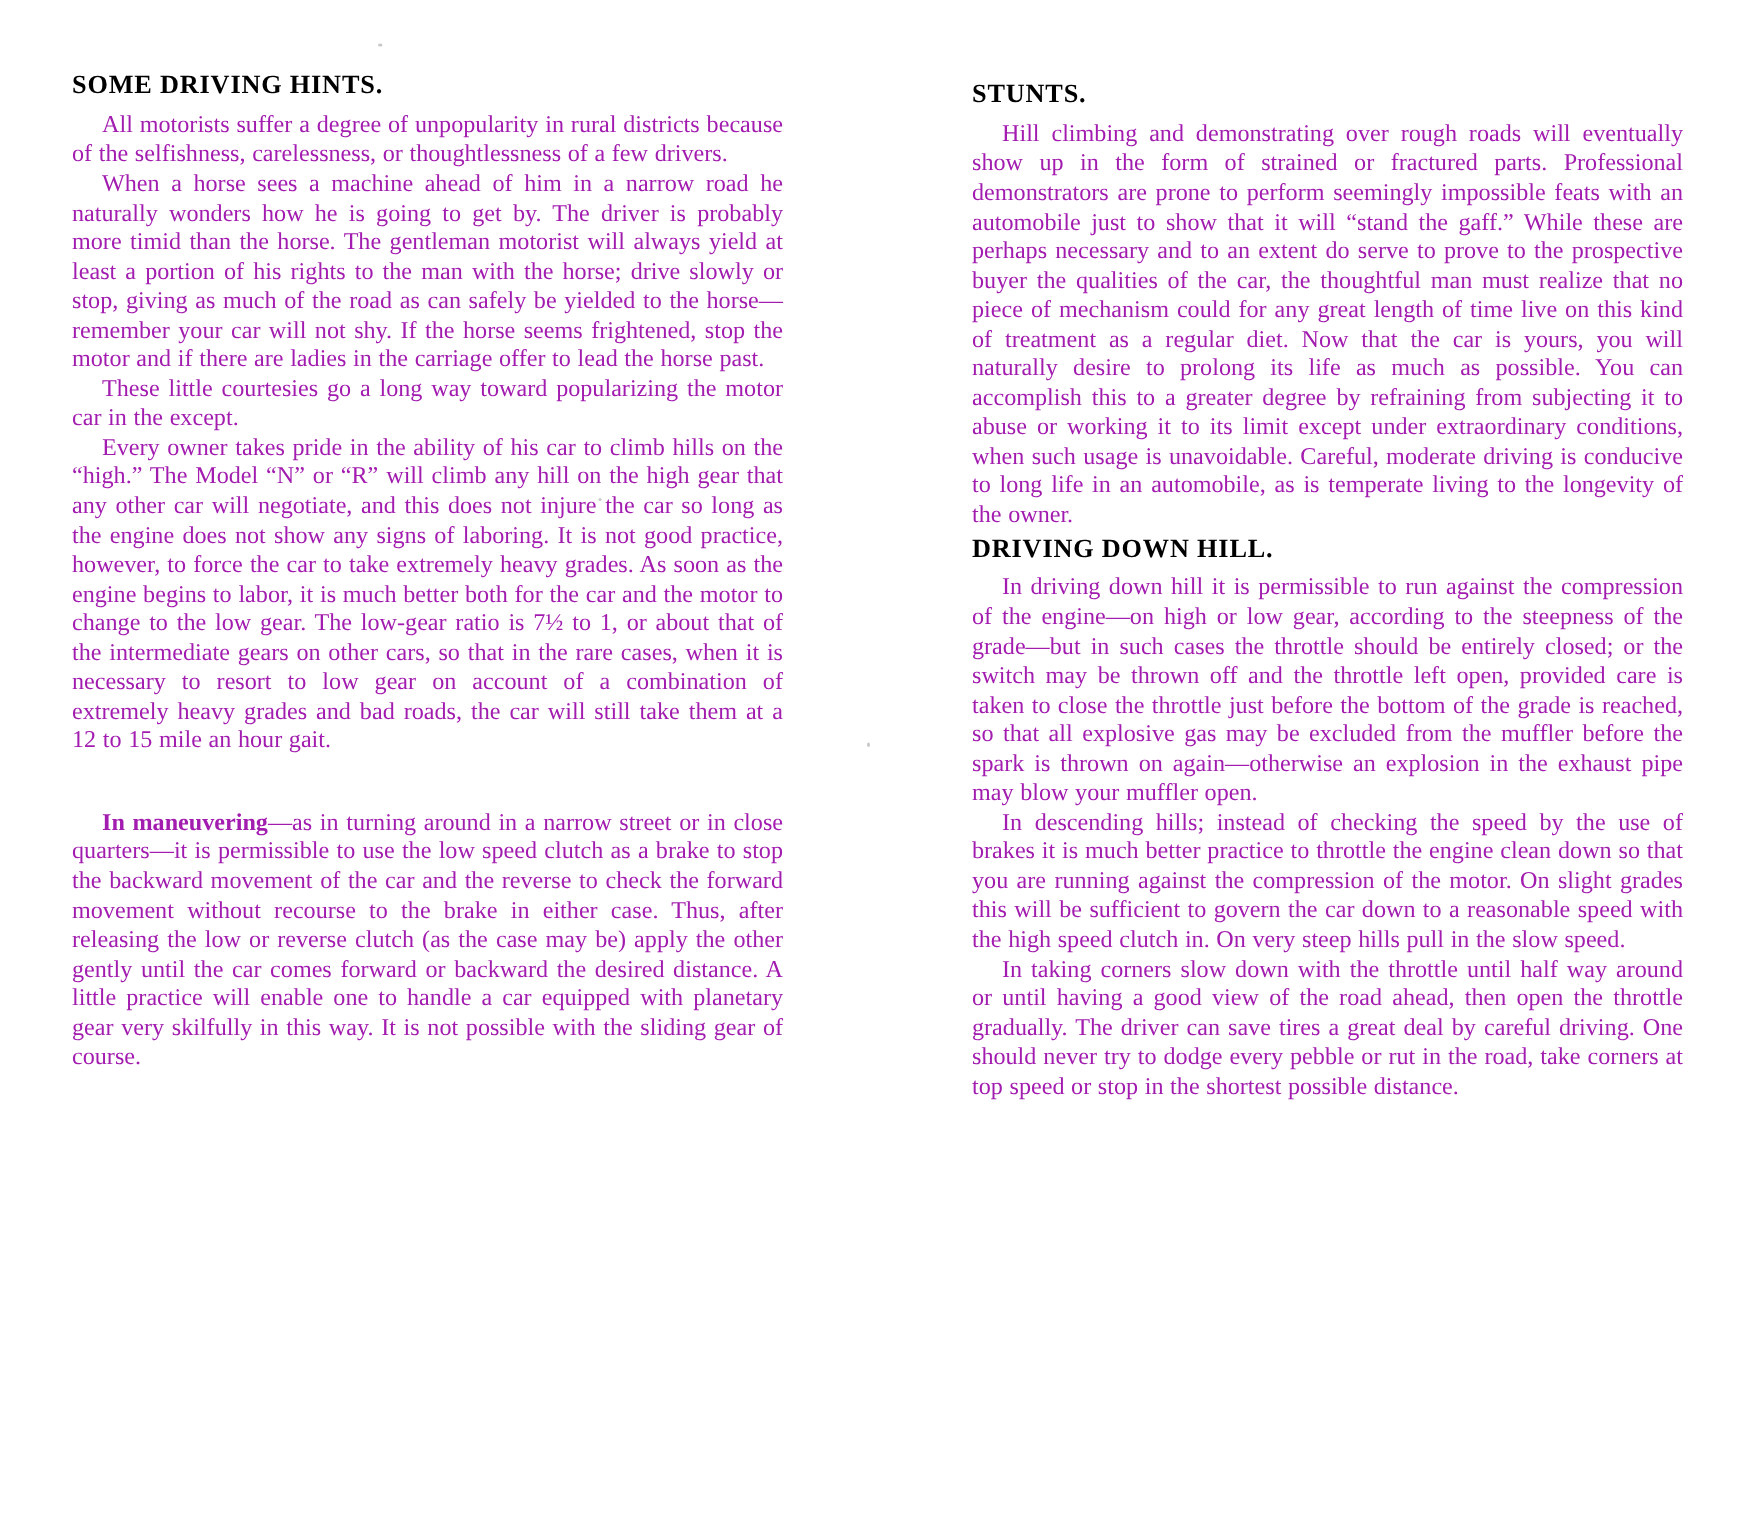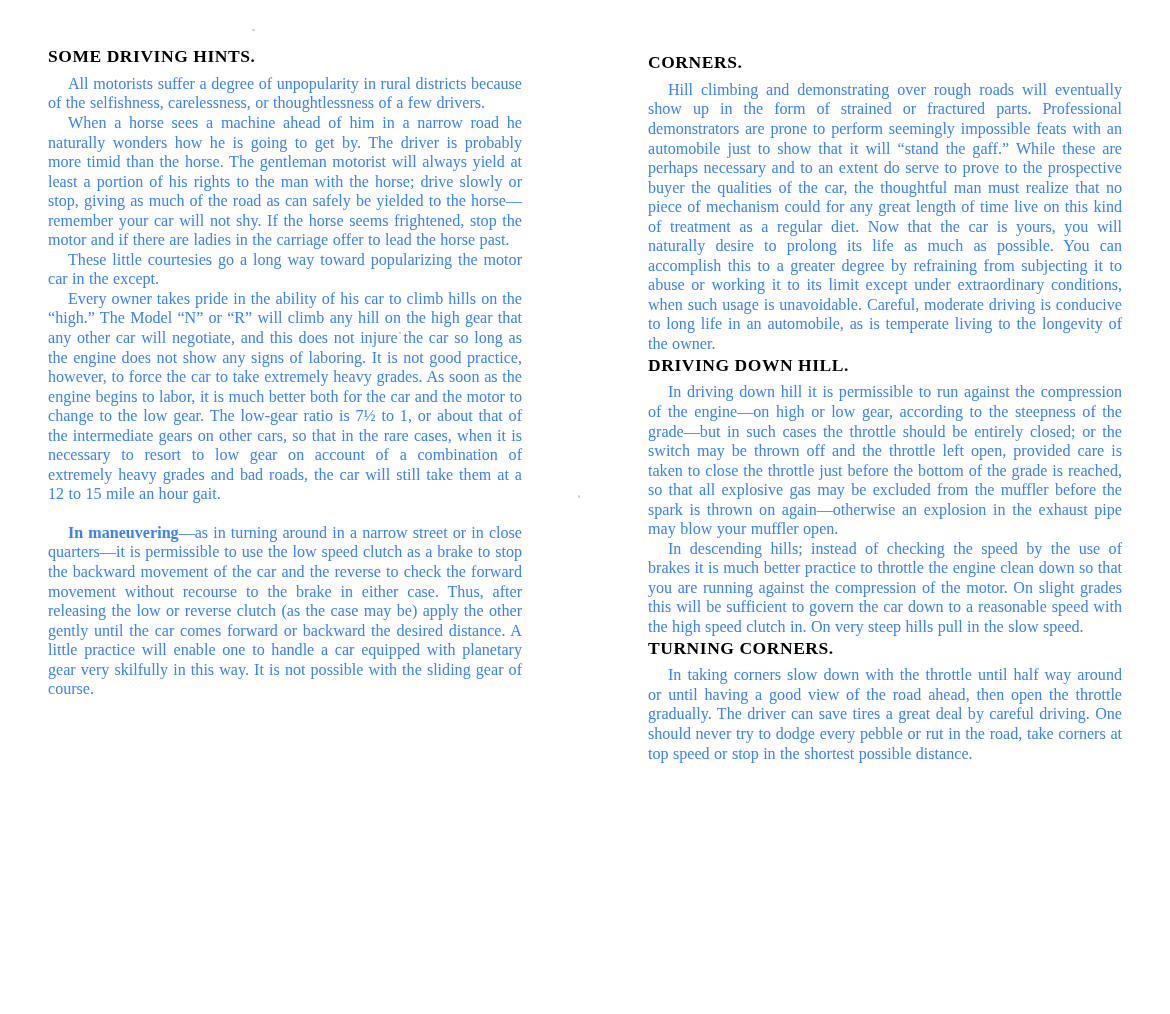--- a/index.html
+++ b/index.html
@@ -55,26 +55,26 @@
 
   p.body-text {
     font-family: "Liberation Serif", "DejaVu Serif", serif;
     font-size: 16.1px;
     line-height: 19.55px;
     text-align: justify;
     text-justify: inter-word;
     margin: 0;
     padding: 0;
     text-indent: 20px;
-    color: #3b82f6;
+    color: #a21caf;
     word-spacing: 0.4px;
     -webkit-font-smoothing: none;
   }
   p.body-text.gap-above {
-    margin-top: 19px;
+    margin-top: 35px;
   }
   p.body-text .lead-bold {
     font-weight: bold;
   }
 
   .page-number {
     position: absolute;
     font-family: "Liberation Serif", "DejaVu Serif", serif;
     font-size: 12px;
     font-weight: bold;
@@ -120,31 +120,30 @@
       <p class="body-text gap-above"><span class="lead-bold">In maneuvering</span><span>—as in turning around in a narrow street or in close quarters—it is permissible to use the low speed clutch as a brake to stop the backward movement of the car and the reverse to check the forward movement without recourse to the brake in either case. Thus, after releasing the low or reverse clutch (as the case may be) apply the other gently until the car comes forward or backward the desired distance.  A little practice will enable one to handle a car equipped with planetary gear very skilfully in this way.  It is not possible with the sliding gear of course.</span></p>
 
     </div>
 
     <div class="page-number page-number-left">26</div>
   </div>
 
   <div class="column column-right">
     <div class="col-inner col-inner-right">
 
-      <h2 class="section-heading">CORNERS.</h2>
+      <h2 class="section-heading">STUNTS.</h2>
 
       <p class="body-text">Hill climbing and demonstrating over rough roads will eventually show up in the form of strained or fractured parts. Professional demonstrators are prone to perform seemingly impossible feats with an automobile just to show that it will “stand the gaff.”  While these are perhaps necessary and to an extent do serve to prove to the prospective buyer the qualities of the car, the thoughtful man must realize that no piece of mechanism could for any great length of time live on this kind of treatment as a regular diet.  Now that the car is yours, you will naturally desire to prolong its life as much as possible.  You can accomplish this to a greater degree by refraining from subjecting it to abuse or working it to its limit except under extraordinary conditions, when such usage is unavoidable.  Careful, moderate driving is conducive to long life in an automobile, as is temperate living to the longevity of the owner.</p>
 
       <h2 class="section-heading tight-above">DRIVING DOWN HILL.</h2>
 
       <p class="body-text">In driving down hill it is permissible to run against the compression of the engine—on high or low gear, according to the steepness of the grade—but in such cases the throttle should be entirely closed; or the switch may be thrown off and the throttle left open, provided care is taken to close the throttle just before the bottom of the grade is reached, so that all explosive gas may be excluded from the muffler before the spark is thrown on again—otherwise an explosion in the exhaust pipe may blow your muffler open.</p>
 
       <p class="body-text">In descending hills; instead of checking the speed by the use of brakes it is much better practice to throttle the engine clean down so that you are running against the compression of the motor.  On slight grades this will be sufficient to govern the car down to a reasonable speed with the high speed clutch in.  On very steep hills pull in the slow speed.</p>
 
-      <h2 class="section-heading tight-above">TURNING CORNERS.</h2>
 
       <p class="body-text">In taking corners slow down with the throttle until half way around or until having a good view of the road ahead, then open the throttle gradually. The driver can save tires a great deal by careful driving.  One should never try to dodge every pebble or rut in the road, take corners at top speed or stop in the shortest possible distance.</p>
 
     </div>
 
   </div>
 
 </div>
 
 </body></html>

